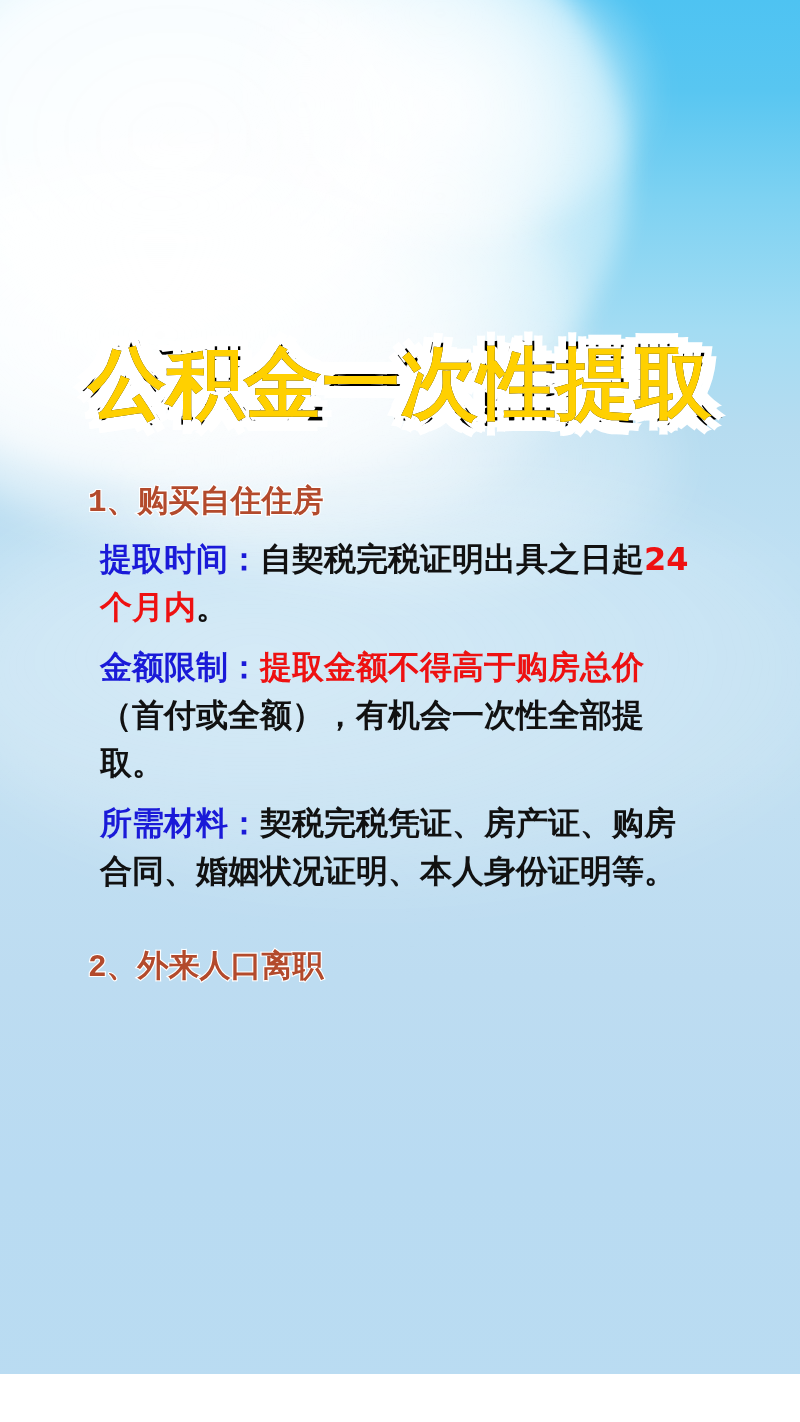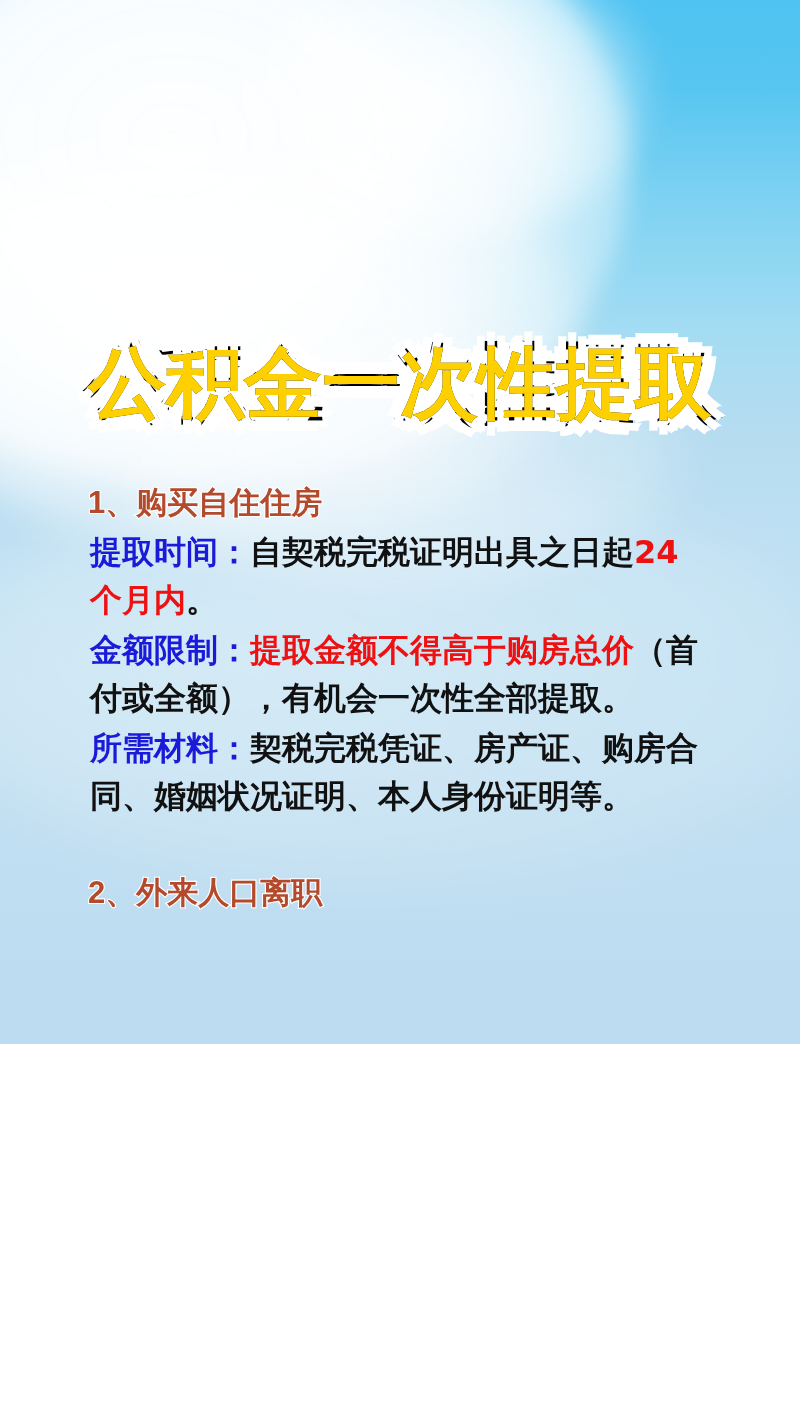--- a/index.html
+++ b/index.html
@@ -4,21 +4,21 @@
 <title>公积金一次性提取</title>
 <style>
   html, body {
     margin: 0;
     padding: 0;
     background: #ffffff;
   }
   #poster {
     position: relative;
     width: 800px;
-    height: 1044px;
+    height: 1374px;
     overflow: hidden;
     font-family: "Liberation Sans", "DejaVu Sans", sans-serif;
     background: #bcdcf3;
   }
 
   
   .sky {
     position: absolute;
     inset: 0;
     background: linear-gradient(to bottom,
@@ -137,37 +137,37 @@
     position: absolute;
     left: 88px;
     top: 482px;
     width: 616px;
     z-index: 4;
   }
   .section { margin-bottom: 0; }
   .section + .section { margin-top: 52px; }
 
   .section-heading {
-    font-family: Liberation Sans, sans-serif;
+    font-family: Liberation Mono, monospace;
     font-size: 31px;
     font-weight: 700;
     color: #b34a2c;
     line-height: 1.33;
     margin: 0 0 5px 0;
     -webkit-text-stroke: 2.2px #ffffff;
     paint-order: stroke fill;
   }
 
   .line {
     font-family: "DejaVu Sans", "Liberation Sans", sans-serif;
     font-size: 32px;
     font-weight: 700;
     line-height: 48px;
     color: #111111;
-    margin: 2px;
+    margin: 12px;
     text-indent: 0;
   }
   .label {
     color: #1a1ad8;
   }
   .hl {
     color: #ee1111;
   }
 </style>
 </head>

